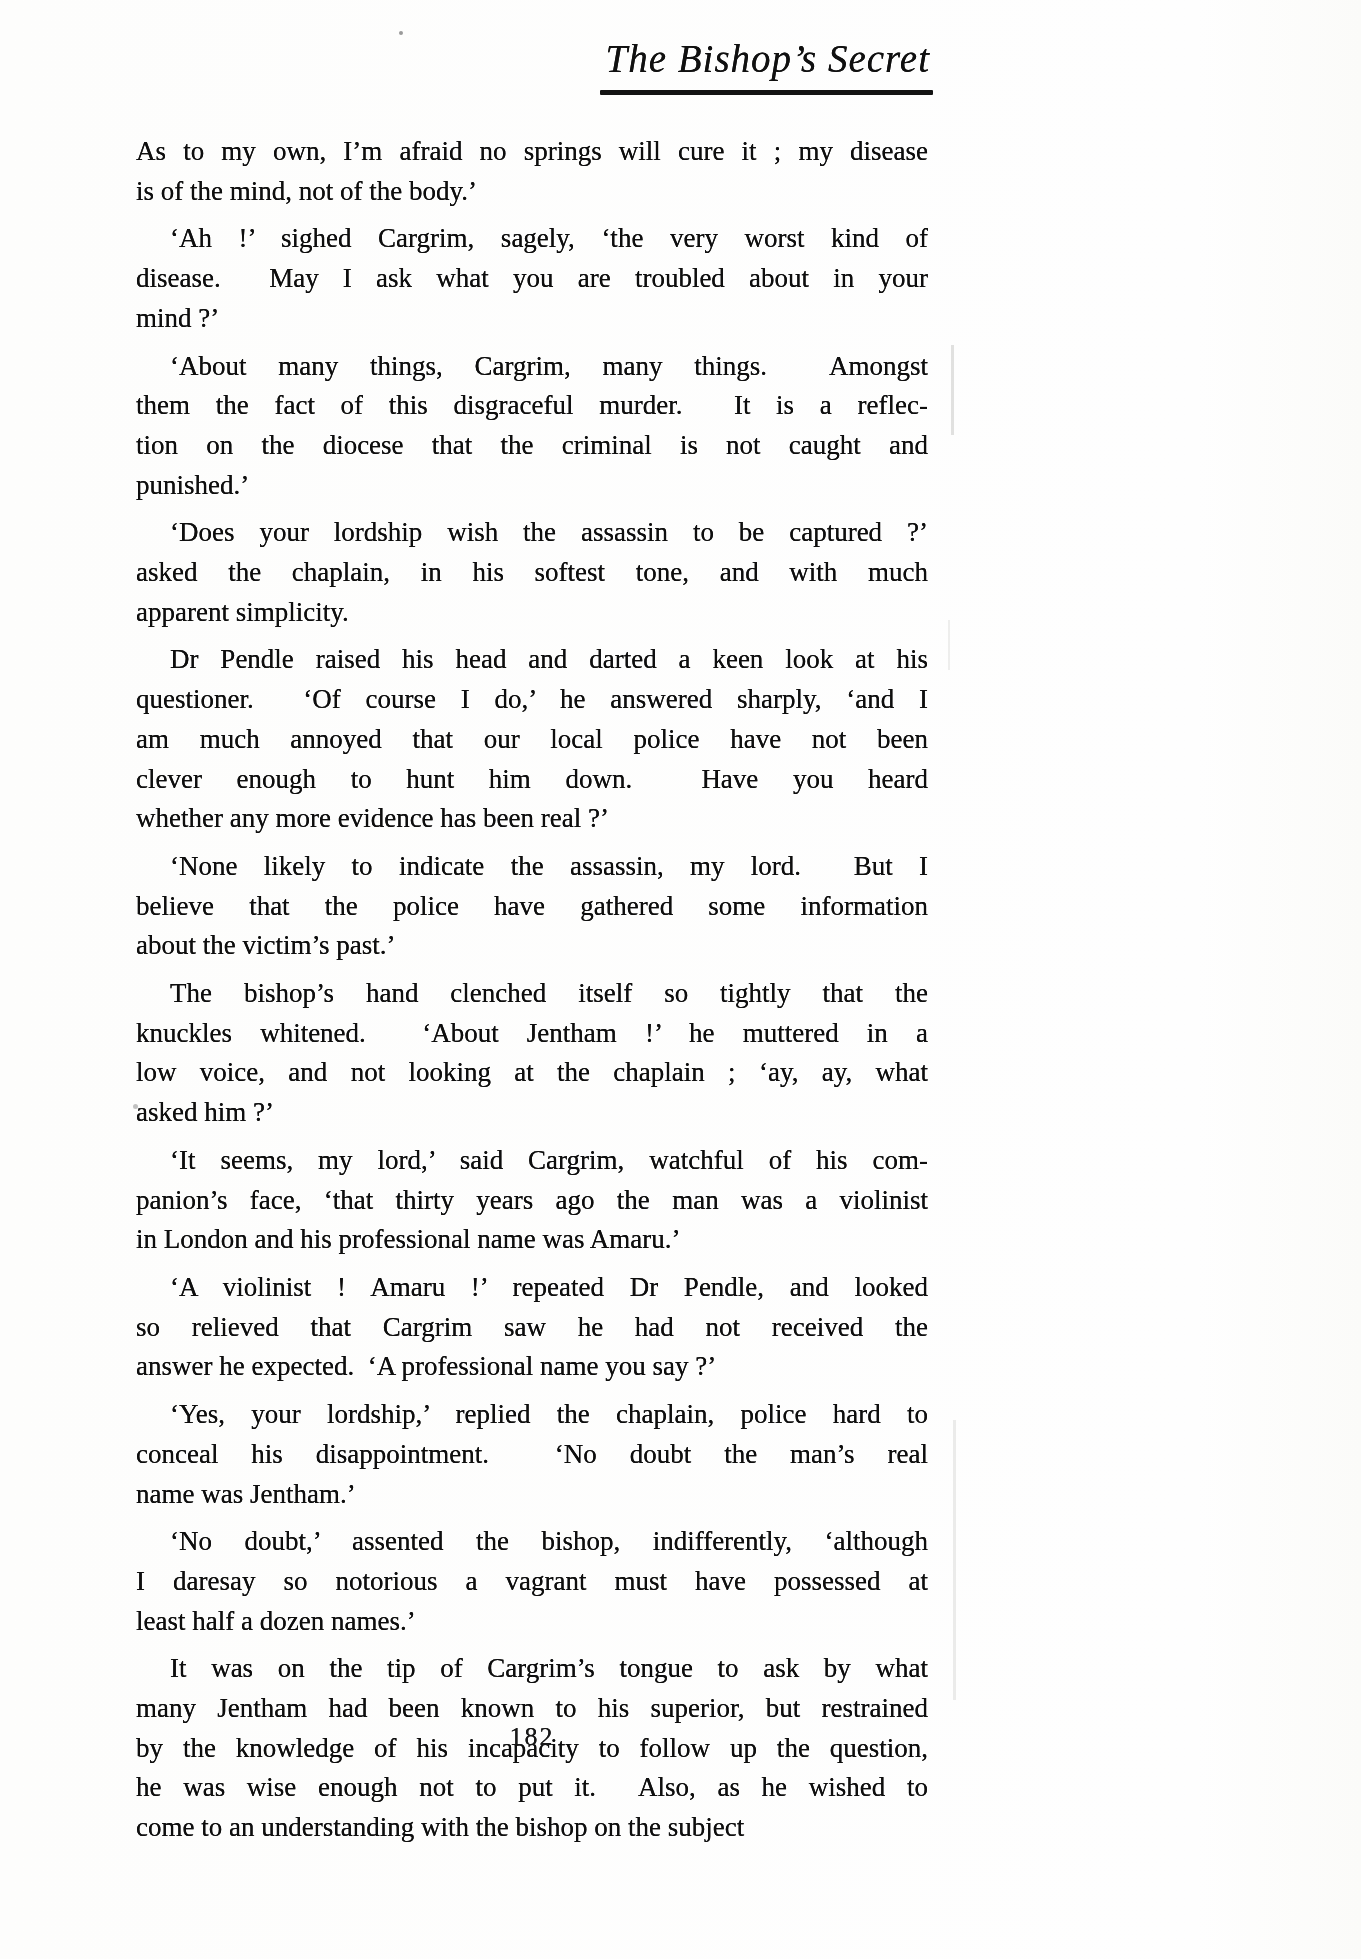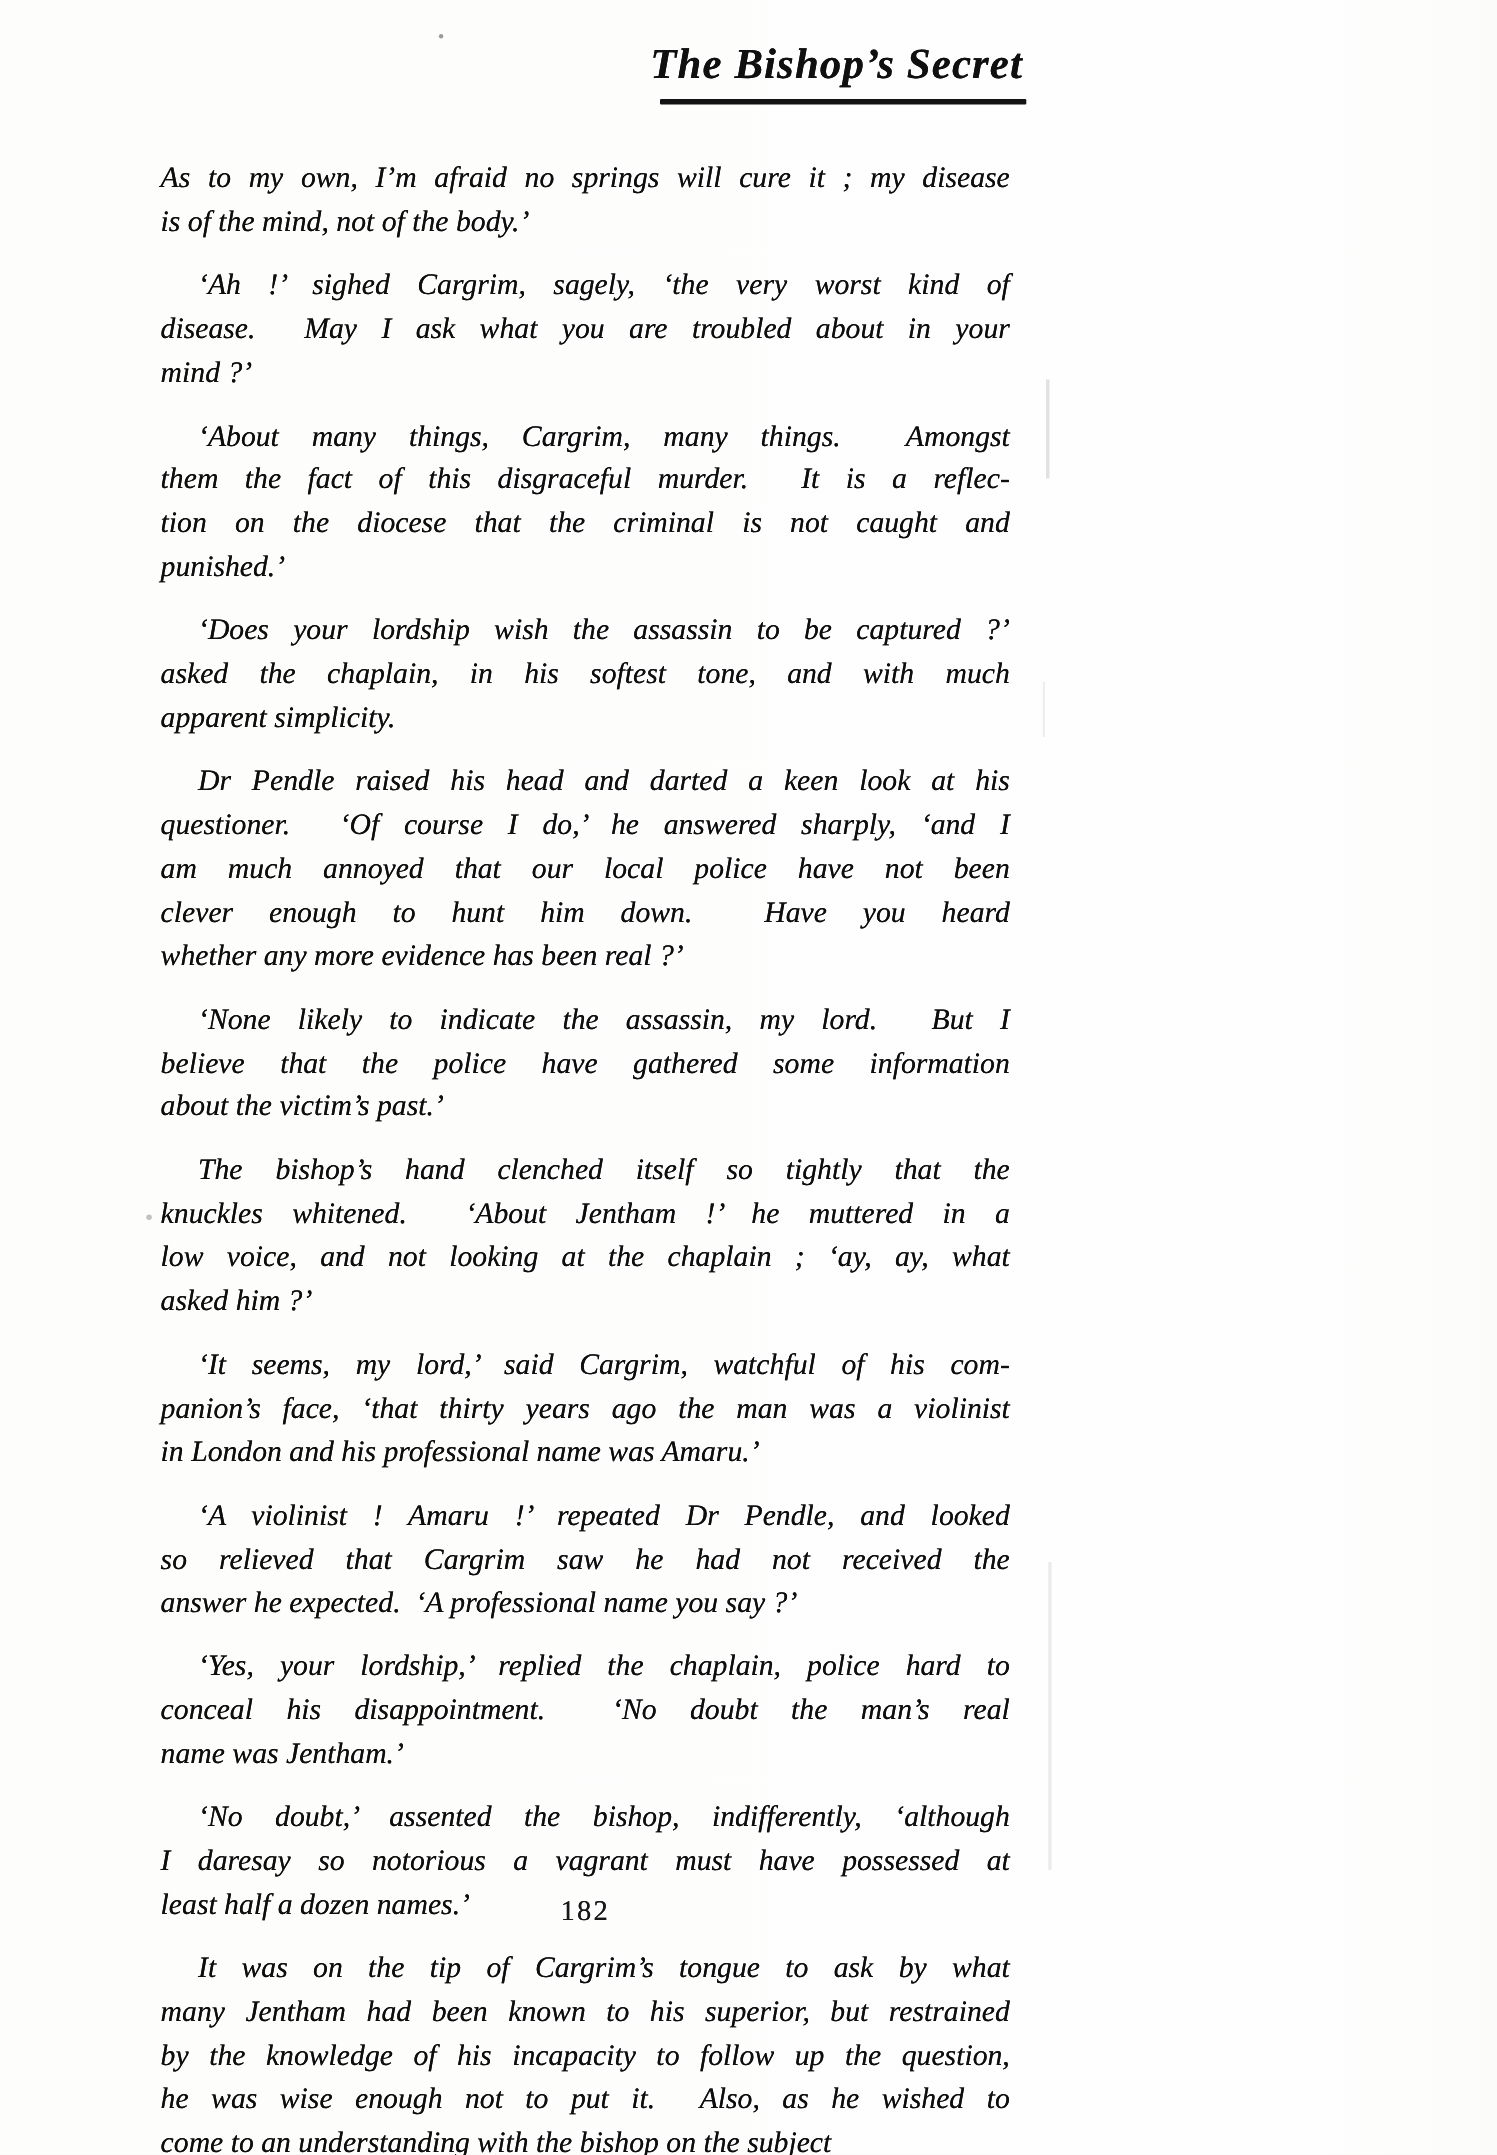--- a/index.html
+++ b/index.html
@@ -18,21 +18,21 @@
     color: #141414;
   }
 
   
   .header-title {
     position: absolute;
     top: 36px;
     right: 431px;
     font-size: 39px;
     font-style: italic;
-    font-weight: bold;
+    font-weight: normal;
     letter-spacing: 1px;
     white-space: nowrap;
     color: #101010;
     text-shadow: 0 0 0.6px #101010;
   }
   .header-rule {
     position: absolute;
     top: 90px;
     left: 600px;
     width: 333px;
@@ -45,21 +45,21 @@
   .body-text {
     position: absolute;
     top: 124px;
     left: 128px;
     width: 808px;
     font-size: 27px;
     line-height: 39.7px;
     color: #0e0e0e;
     text-shadow: 0 0 0.5px #1a1a1a;
   }
-  .paragraph { margin: 18px; font-style: italic; }
+  .paragraph { margin: 8px; }
   .line {
     text-align: justify;
     text-align-last: justify;
     white-space: normal;
   }
   .line.last { text-align-last: left; }
   .line.indent { text-indent: 34px; }
 
   
   .page-number {

